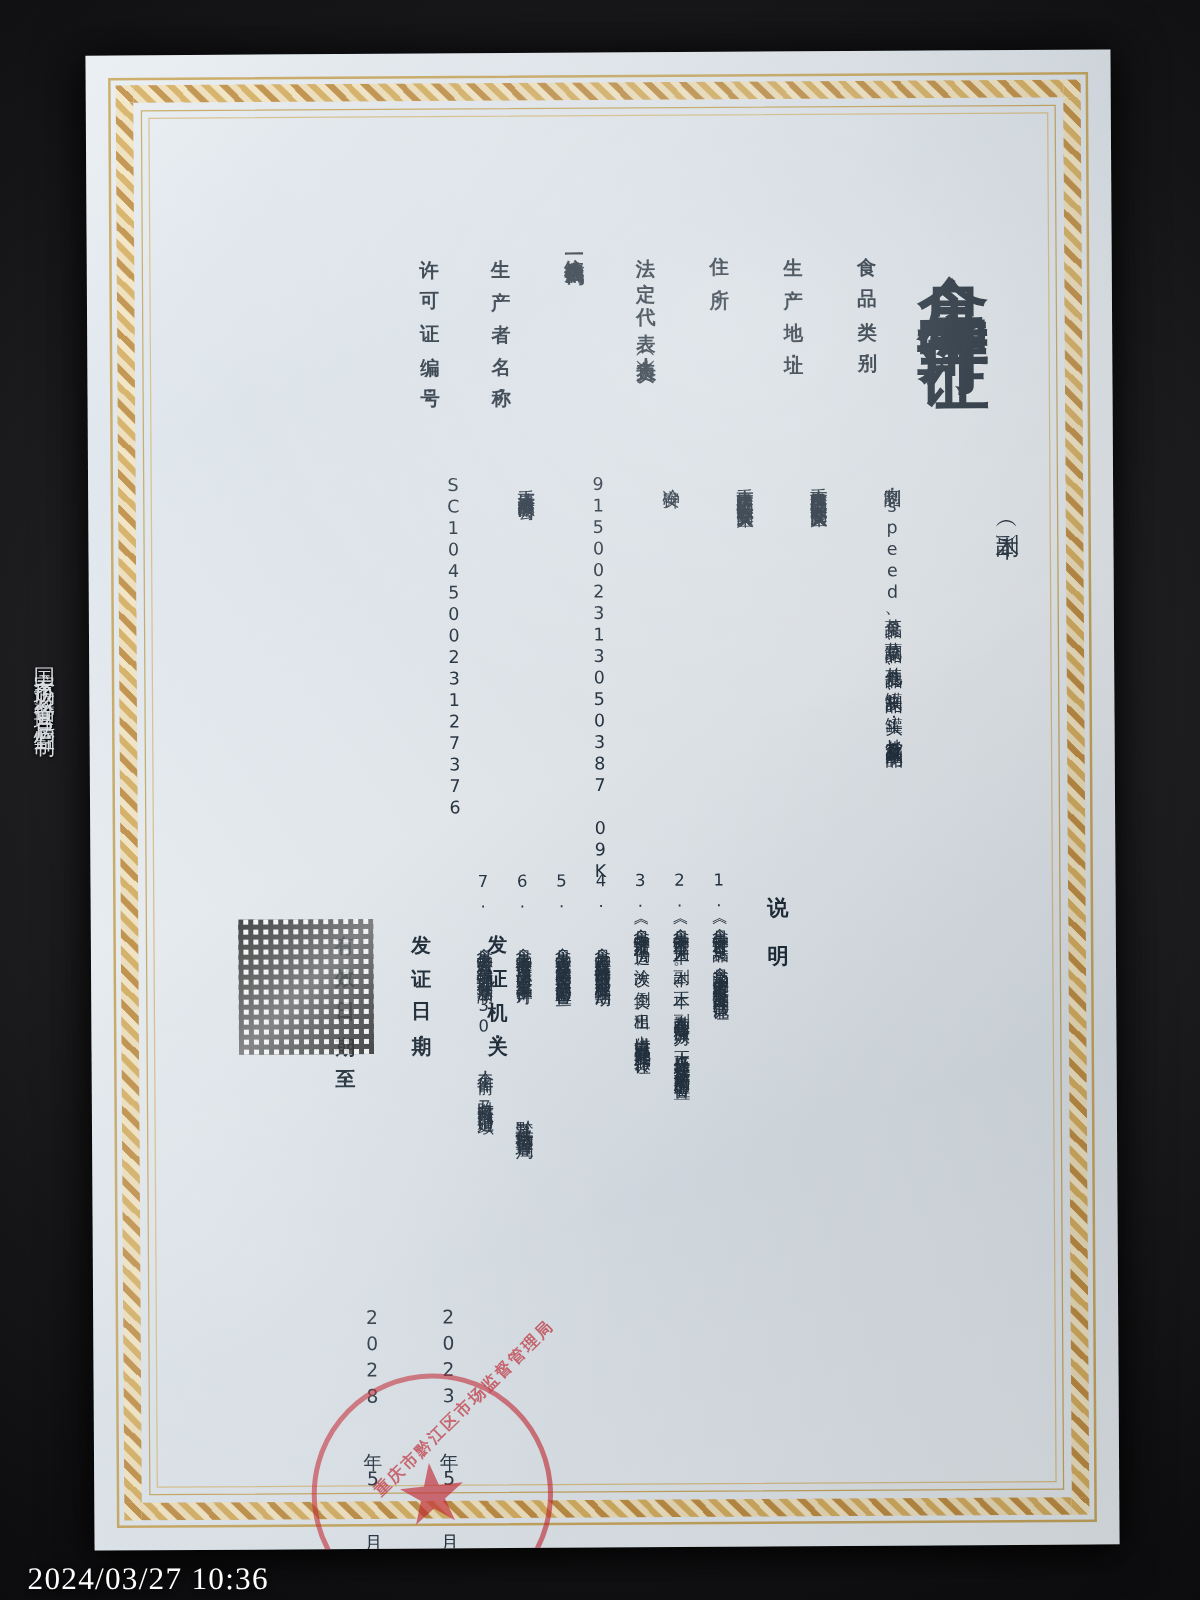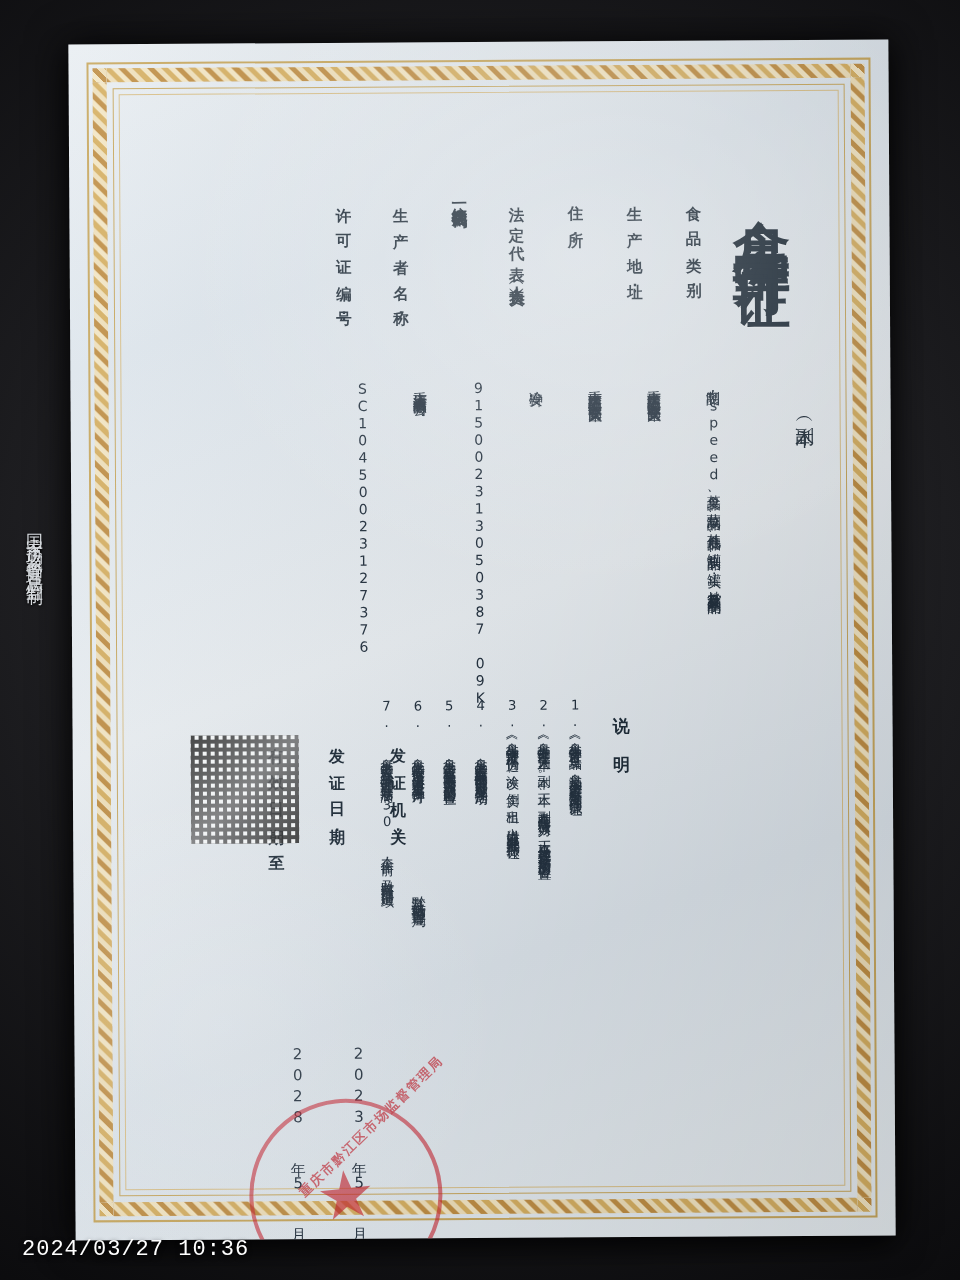--- a/index.html
+++ b/index.html
@@ -294,24 +294,24 @@
     font-size: 17px;
     letter-spacing: 5px;
     color: #d8dce0;
     text-shadow: 0 1px 3px rgba(0,0,0,0.9);
   }
 
   
   #timestamp {
     position: absolute;
     left: 22px;
-    bottom: 18px;
-    font-size: 22px;
+    bottom: 2px;
+    font-size: 25px;
     color: #ffffff;
-    font-family: Liberation Mono, monospace;
+    font-family: Liberation Serif, serif;
     letter-spacing: 1px;
     text-shadow: 0 2px 5px rgba(0,0,0,0.85);
   }
 </style>
 </head>
 <body>
 
 <div id="photo">
 
   <div id="certificate">

